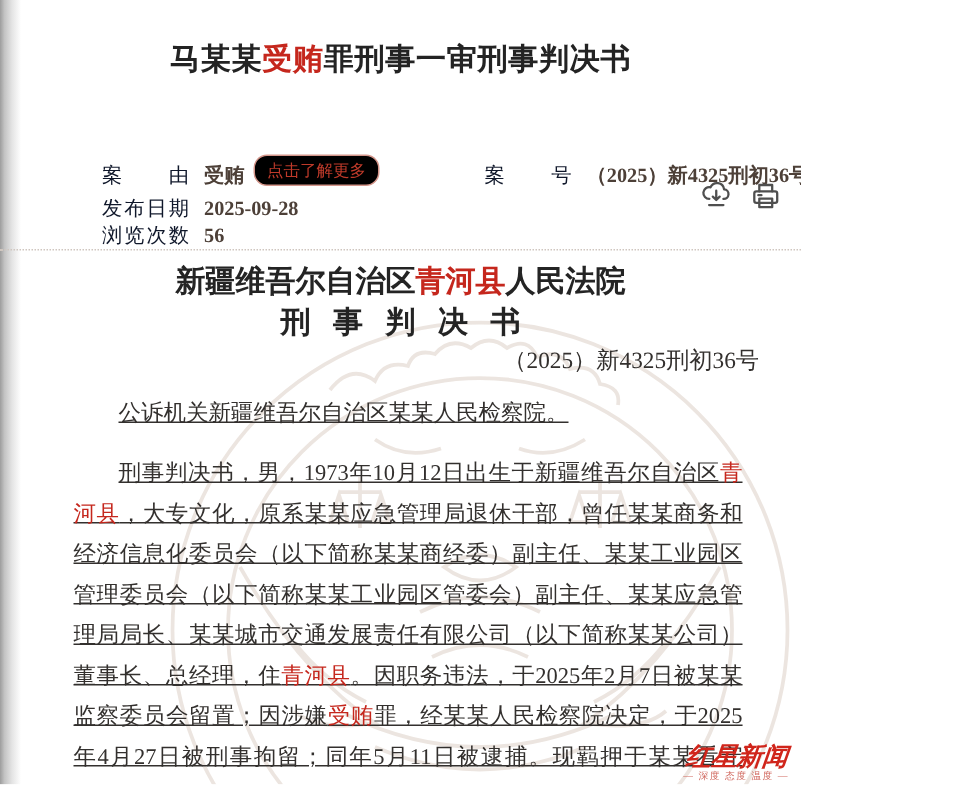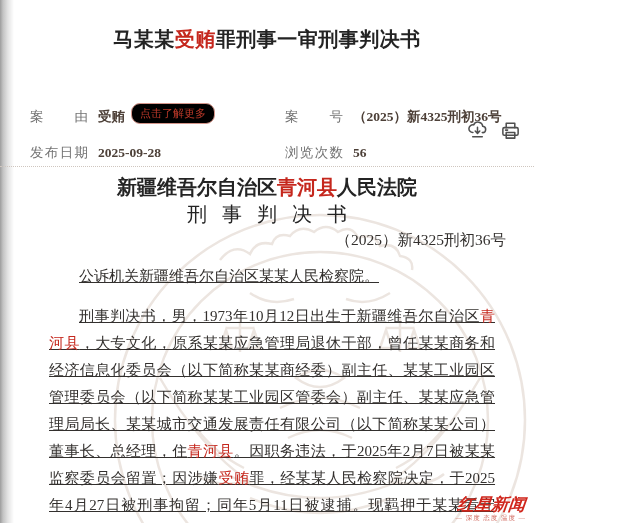--- a/index.html
+++ b/index.html
@@ -15,40 +15,40 @@
   
   .watermark { position:absolute; left:100px; top:198px; width:440px; height:325px; pointer-events:none; }
 
   .doc-title { position:absolute; top:26px; left:0; right:0; text-align:center;
     font-size:20px; font-weight:bold; color:#232323; letter-spacing:0.5px; }
 
   .red { color:#c5271d; }
 
   .meta-row { position:absolute; left:30px; right:60px; display:flex; font-size:13.5px; }
   .meta-row.r1 { top:106px; }
-  .meta-row.r2 { top:144px; }
+  .meta-row.r2 { top:130px;flex-direction:column; }
   .meta-cell { display:flex; align-items:center; }
   .meta-cell.left { width:255px; flex:none; }
-  .meta-label { display:inline-block; width:58px; color:#737373; text-align:justify; text-align-last:justify; white-space:nowrap; flex:none; }
+  .meta-label { display:inline-block; width:58px; color:#0f172a; text-align:justify; text-align-last:justify; white-space:nowrap; flex:none;margin-left:38px; }
   .meta-value { margin-left:10px; color:#4d4038; font-weight:600; white-space:nowrap; }
 
   .more-btn { margin-left:6px; font-size:11px; color:#bf3a2a; background:#000000;
     border:1px solid #d4958a; border-radius:9px; padding:2px 8px; white-space:nowrap;
     font-family:"Liberation Serif","DejaVu Serif",serif; cursor:pointer; position:relative; top:-3px; }
 
   .doc-actions { position:absolute; top:120px; right:12px; display:flex; gap:10px; }
   .doc-actions .ico { width:23px; height:21px; cursor:pointer; }
   .doc-actions svg { stroke:#4f4f4f; fill:none; stroke-width:1.6; stroke-linecap:round; stroke-linejoin:round; }
 
   .dotted-sep { position:absolute; top:166px; left:0; right:0; border-top:1px dotted #cfc6bf; }
 
   .court-line { position:absolute; top:174px; left:0; right:0; text-align:center;
     font-size:20px; font-weight:bold; color:#242424; }
   .doc-type { position:absolute; top:201px; left:0; right:0; text-align:center;
-    font-size:20px; font-weight:normal; color:#242424; }
+    font-size:20px; font-weight:bold; color:#242424; }
   .doc-type span { letter-spacing:15px; margin-right:-15px; }
   .doc-caseno { position:absolute; top:230px; left:0; right:28px; text-align:right;
     font-size:15.5px; color:#33302e; }
 
   .doc-body { position:absolute; top:250px; left:36px; right:26px; }
   .doc-body p { font-size:15px; line-height:27px; color:#33302e;
     text-indent:2em; text-align:justify; margin:13px;text-decoration:underline; }
 
   .brand { position:absolute; right:8px; bottom:1px; text-align:center; }
   .brand-name { font-size:17px; font-weight:bold; font-style:italic; color:#d0251b;

